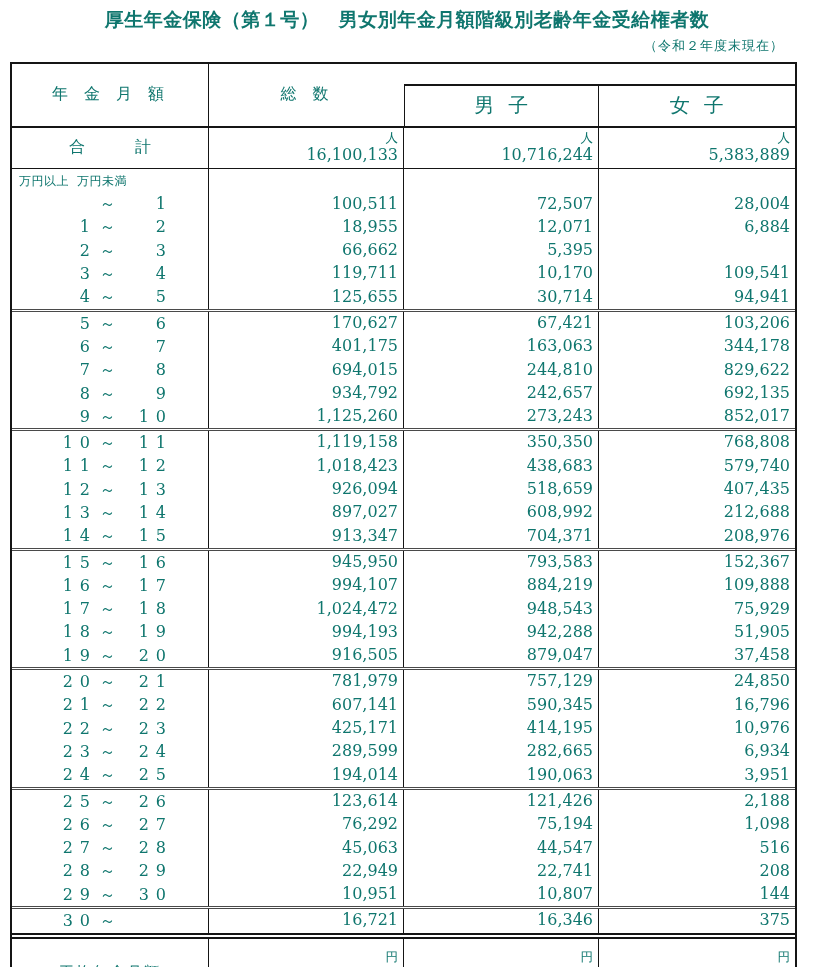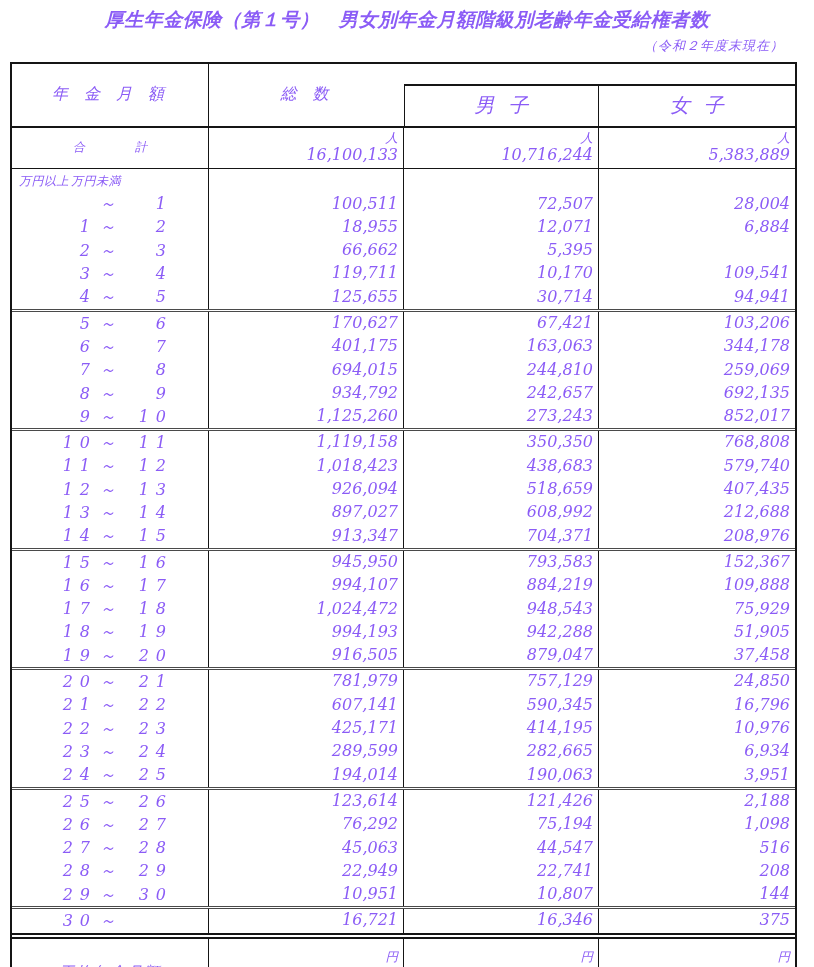--- a/index.html
+++ b/index.html
@@ -1,17 +1,17 @@
 <!DOCTYPE html>
 <html><head>
 <meta charset="utf-8">
 <style>
   html,body { margin:0; padding:0; background:#ffffff; }
   .page { position:relative; width:814px; height:967px; background:#fff; overflow:hidden;
-          font-family:"DejaVu Serif","Liberation Serif",serif; color:#8b5cf6;font-style:italic; }
+          font-family:"DejaVu Serif","Liberation Serif",serif; color:#0f766e; }
   .title { padding-top:7px; text-align:center;
            font-family:"DejaVu Sans","Liberation Sans",sans-serif;
            font-weight:bold; font-size:19px; letter-spacing:0.5px; }
   .subtitle { position:absolute; top:37px; right:30px; font-size:13px; letter-spacing:1px; }
 
   .tbl { position:absolute; left:10px; top:62px; width:783px; border:2.5px solid #151515; background:#fff; box-sizing:content-box; }
 
   .grid { display:grid; grid-template-columns:197px 195px 195px 1fr; }
   .cell { border-right:1.6px solid #151515; min-width:0; box-sizing:border-box; }
   .cell.c4 { border-right:none; }
@@ -22,28 +22,28 @@
   .h-range { border-right:1.6px solid #151515; }
   .subwrap { position:relative; }
   .subbox { position:absolute; left:0; right:0; bottom:0; top:20px;
             border-top:2px solid #151515; border-left:1.6px solid #151515;
             display:grid; grid-template-columns:193.5px 1fr; }
   .sub { display:flex; align-items:center; justify-content:center; font-size:20px; letter-spacing:14px; padding-left:14px; }
   .sub1 { border-right:1.6px solid #151515; }
 
   
   .total-row { height:40px; border-bottom:1.6px solid #151515; }
-  .total-lbl { display:flex; align-items:center; justify-content:center; font-size:12px; letter-spacing:50px; padding-left:50px; }
+  .total-lbl { display:flex; align-items:center; justify-content:center; font-size:16px; letter-spacing:50px; padding-left:50px; }
   .numcell { display:flex; flex-direction:column; justify-content:flex-end; align-items:flex-end; padding:0 5px 3px 0; }
   .unit { font-size:12.5px; line-height:1.25; }
   .bignum { font-size:16px; line-height:1.2; }
 
   
   .rngnote-row { height:24px; }
-  .rhead { display:flex; align-items:flex-end; gap:2px; padding:0 0 3px 7px; font-size:12px; letter-spacing:0.5px; }
+  .rhead { display:flex; align-items:flex-end; gap:8px; padding:0 0 3px 7px; font-size:12px; letter-spacing:0.5px; }
 
   
   .r { height:23.3px; }
   .r .num { font-size:16px; text-align:right; padding-right:5px; line-height:22.6px;
             font-variant-numeric:tabular-nums; white-space:nowrap; overflow:hidden; }
   .rng { display:flex; align-items:center; font-size:16px; line-height:1; }
   .lo  { display:inline-block; width:85px; text-align:right; letter-spacing:7px; white-space:pre; }
   .tld { display:inline-block; width:21px; text-align:center; }
   .hi  { display:inline-block; width:55px; text-align:right; letter-spacing:7px; white-space:pre; }
   .gtop { border-top:3px double #4a4a4a; }
@@ -168,21 +168,21 @@
         <div class="cell c4 num">344,178</div>
       </div>
     <div class="grid r">
         <div class="cell rng">
           <span class="lo">7</span>
           <span class="tld">～</span>
           <span class="hi">8</span>
         </div>
         <div class="cell num">694,015</div>
         <div class="cell num">244,810</div>
-        <div class="cell c4 num">259,069</div>
+        <div class="cell c4 num">829,622</div>
       </div>
     <div class="grid r">
         <div class="cell rng">
           <span class="lo">8</span>
           <span class="tld">～</span>
           <span class="hi">9</span>
         </div>
         <div class="cell num">934,792</div>
         <div class="cell num">242,657</div>
         <div class="cell c4 num">692,135</div>

